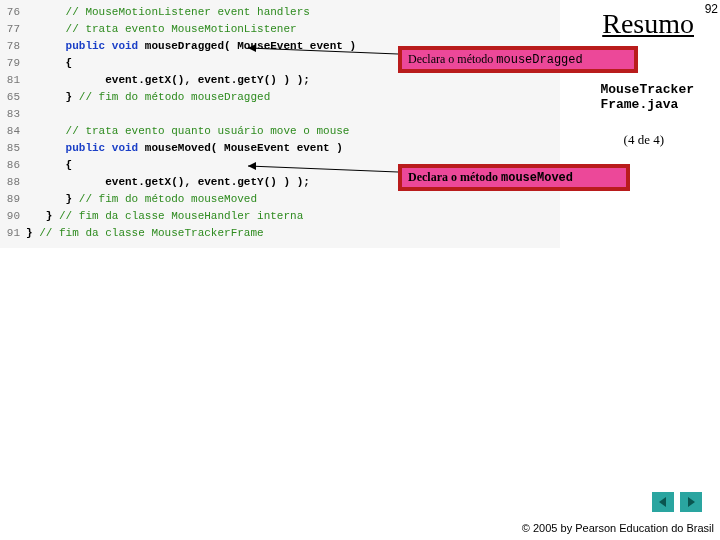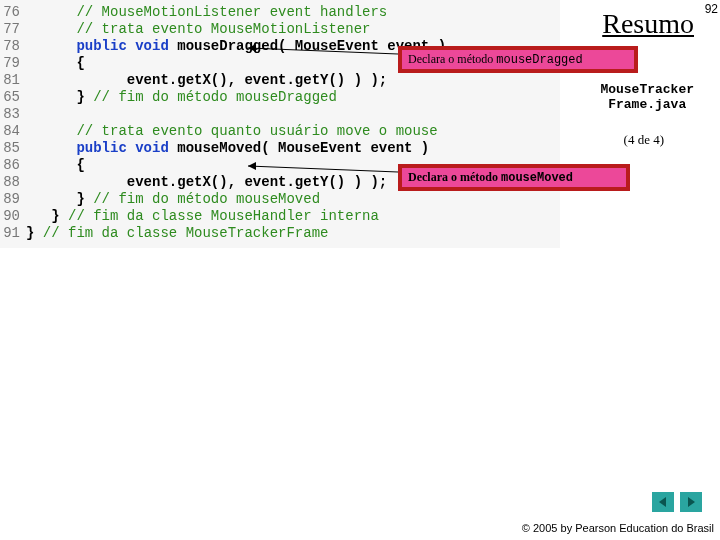--- a/index.html
+++ b/index.html
@@ -1,30 +1,30 @@
 <!DOCTYPE html>
 <html><head>
 <meta charset="utf-8">
 <style>
   * { margin: 0; padding: 0; box-sizing: border-box; }
   body { width: 720px; height: 540px; background: #fff; font-family: Arial, sans-serif; position: relative; overflow: hidden; }
   .code-area { position: absolute; left: 0; top: 0; width: 560px; background: #f6f6f6; padding: 4px 0 6px 0; }
-  .line { display: flex; font-family: "Courier New", monospace; font-size: 14px; line-height: 17px; white-space: pre; }
+  .line { display: flex; font-family: "Courier New", monospace; font-size: 11px; line-height: 17px; white-space: pre; }
   .ln { width: 26px; text-align: right; color: #777; padding-right: 6px; flex-shrink: 0; }
   .lc { flex: 1; }
   .cm { color: #2e8b1f; }
   .kw { color: #1a3fc7; font-weight: bold; }
   .id { color: #000; font-weight: bold; }
   .str { color: #2e8b1f; font-weight: bold; }
   .pl { color: #000; font-weight: bold; }
   .resumo { position: absolute; right: 26px; top: 8px; font-family: "Times New Roman", serif; font-size: 28px; text-decoration: underline; }
   .slidenum { position: absolute; right: 2px; top: 2px; font-size: 12px; }
   .callout { position: absolute; background: #ec4899; border: 4px solid #b91c1c; padding: 2px 6px; font-size: 12px; font-family: "Times New Roman", serif; }
   .callout .mono { font-family: "Courier New", monospace; font-size: 12px; }
-  .filelabel { position: absolute; font-family: "Courier New", monospace; font-weight: bold; font-size: 13px; text-align: center; line-height: 15px; margin-left: 6px; }
+  .filelabel { position: absolute; font-family: "Courier New", monospace; font-weight: bold; font-size: 13px; line-height: 15px; margin-left: 6px; }
   .pager { position: absolute; font-family: "Times New Roman", serif; font-size: 13px; }
   .copyright { position: absolute; right: 6px; bottom: 6px; font-size: 11px; }
   .nav { position: absolute; right: 18px; bottom: 28px; display: flex; gap: 6px; }
   .navbtn { width: 22px; height: 20px; background: #2aa5a0; display: flex; align-items: center; justify-content: center; cursor: pointer; }
   .navbtn svg { fill: none; stroke: #0a5550; stroke-width: 2; }
   .navbtn .tri { fill: #0a5550; stroke: none; }
   .arrow-svg { position: absolute; pointer-events: none; }
 </style>
 </head>
 <body>

